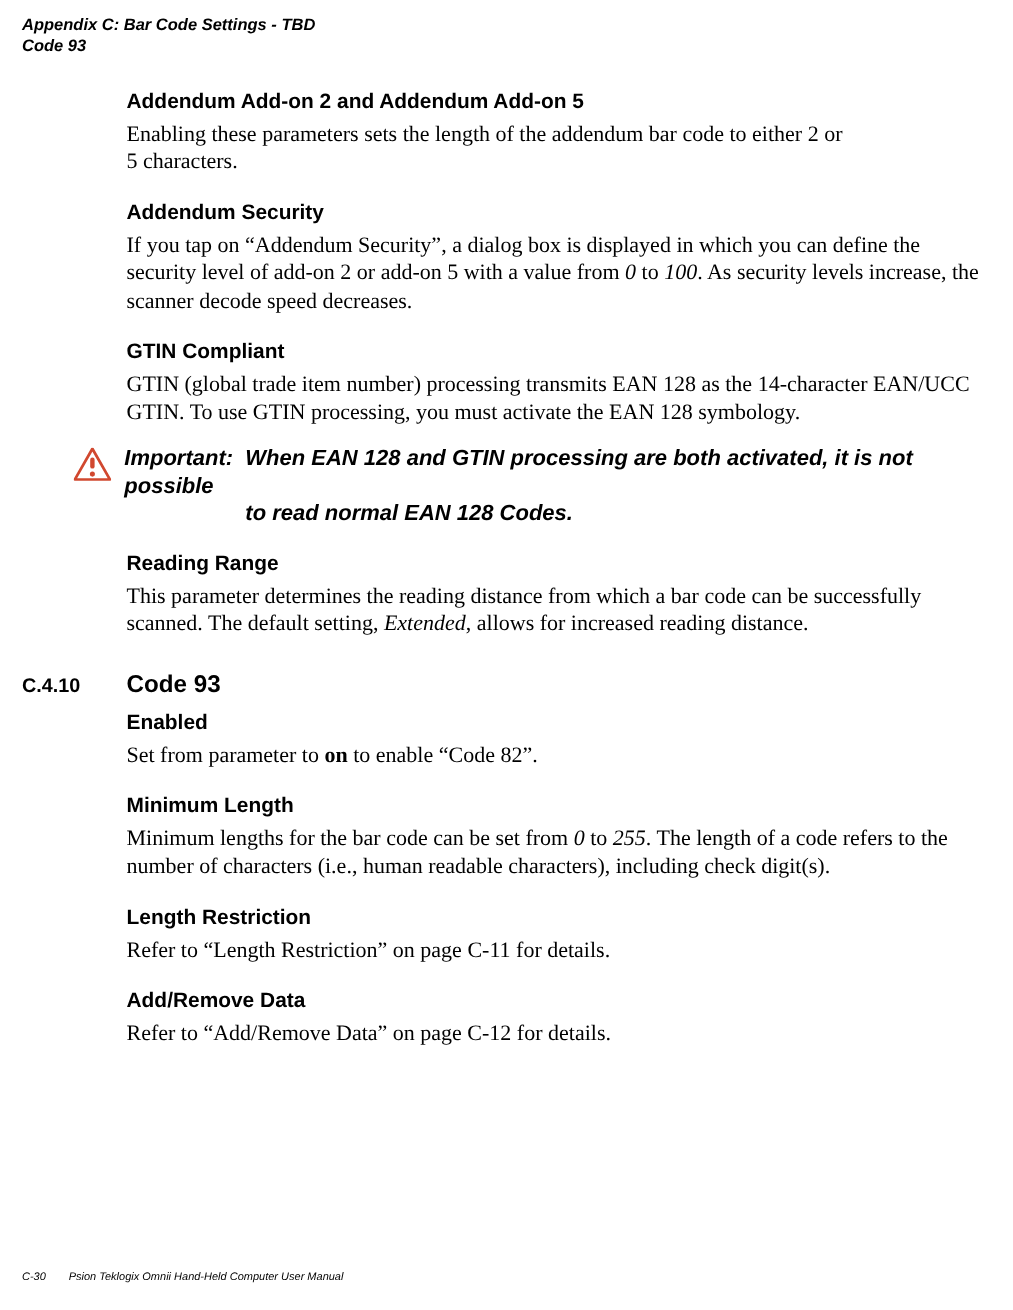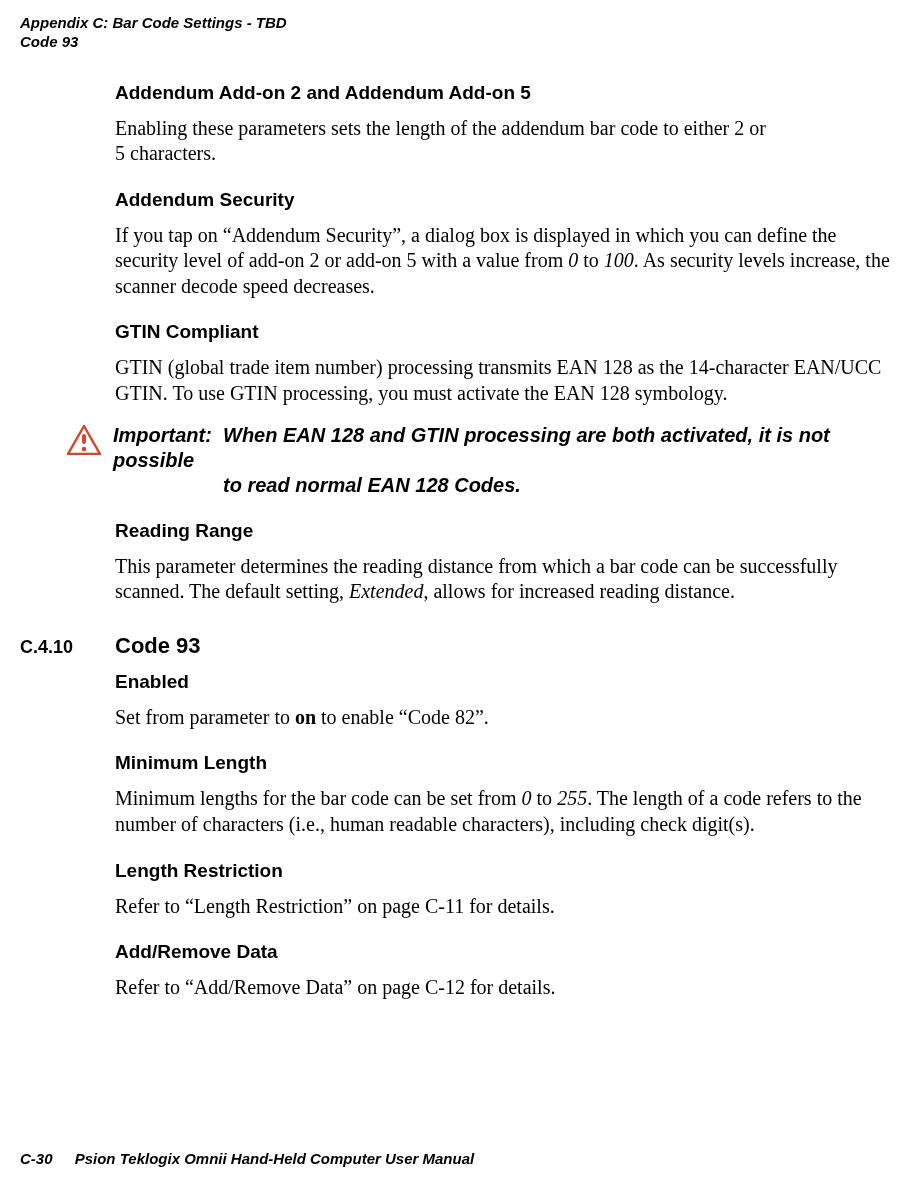--- a/index.html
+++ b/index.html
@@ -34,21 +34,21 @@
   .h-sub {
     font-family: "Trebuchet MS", "Segoe UI", Arial, sans-serif;
     font-weight: 700;
     font-size: 19px;
     margin: 22px 0 6px 0;
   }
   .h-sub.first { margin-top: 12px; }
   .body {
     font-size: 20px;
     line-height: 1.28;
-    margin: 12px 0 4px 0;
+    margin: 0 0 4px 0;
   }
   .body .bold { font-weight: 700; }
   .body .ital { font-style: italic; }
   .important-row {
     display: flex;
     align-items: flex-start;
     margin: 16px 0 10px -48px;
   }
   .warn-icon {
     flex: 0 0 auto;
@@ -85,22 +85,22 @@
     font-family: "Trebuchet MS", "Segoe UI", Arial, sans-serif;
     font-weight: 700;
     font-size: 22px;
   }
   .footer {
     position: absolute;
     left: 20px;
     bottom: 24px;
     font-family: "Trebuchet MS", "Segoe UI", Arial, sans-serif;
     font-style: italic;
-    font-weight: 700;
-    font-size: 15px;
+    font-weight: 400;
+    font-size: 10px;
     text-align: right;
   }
   .footer .pg { margin-right: 18px; }
 </style>
 </head>
 <body>
 
 <div class="page">
 
   <div class="running-head">

